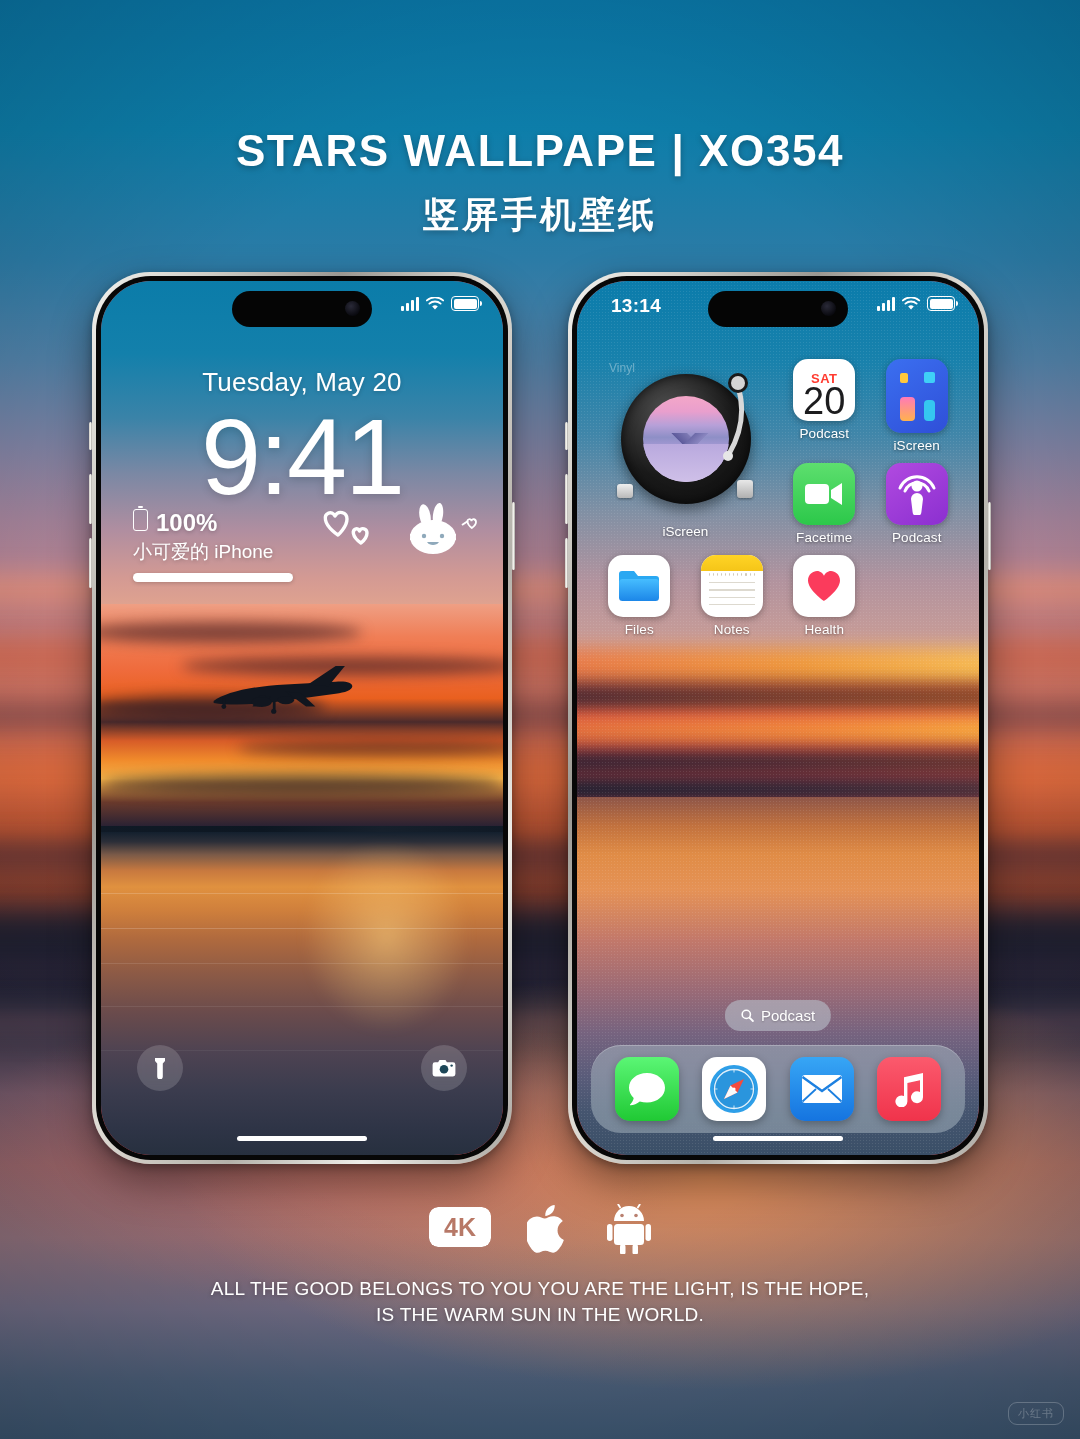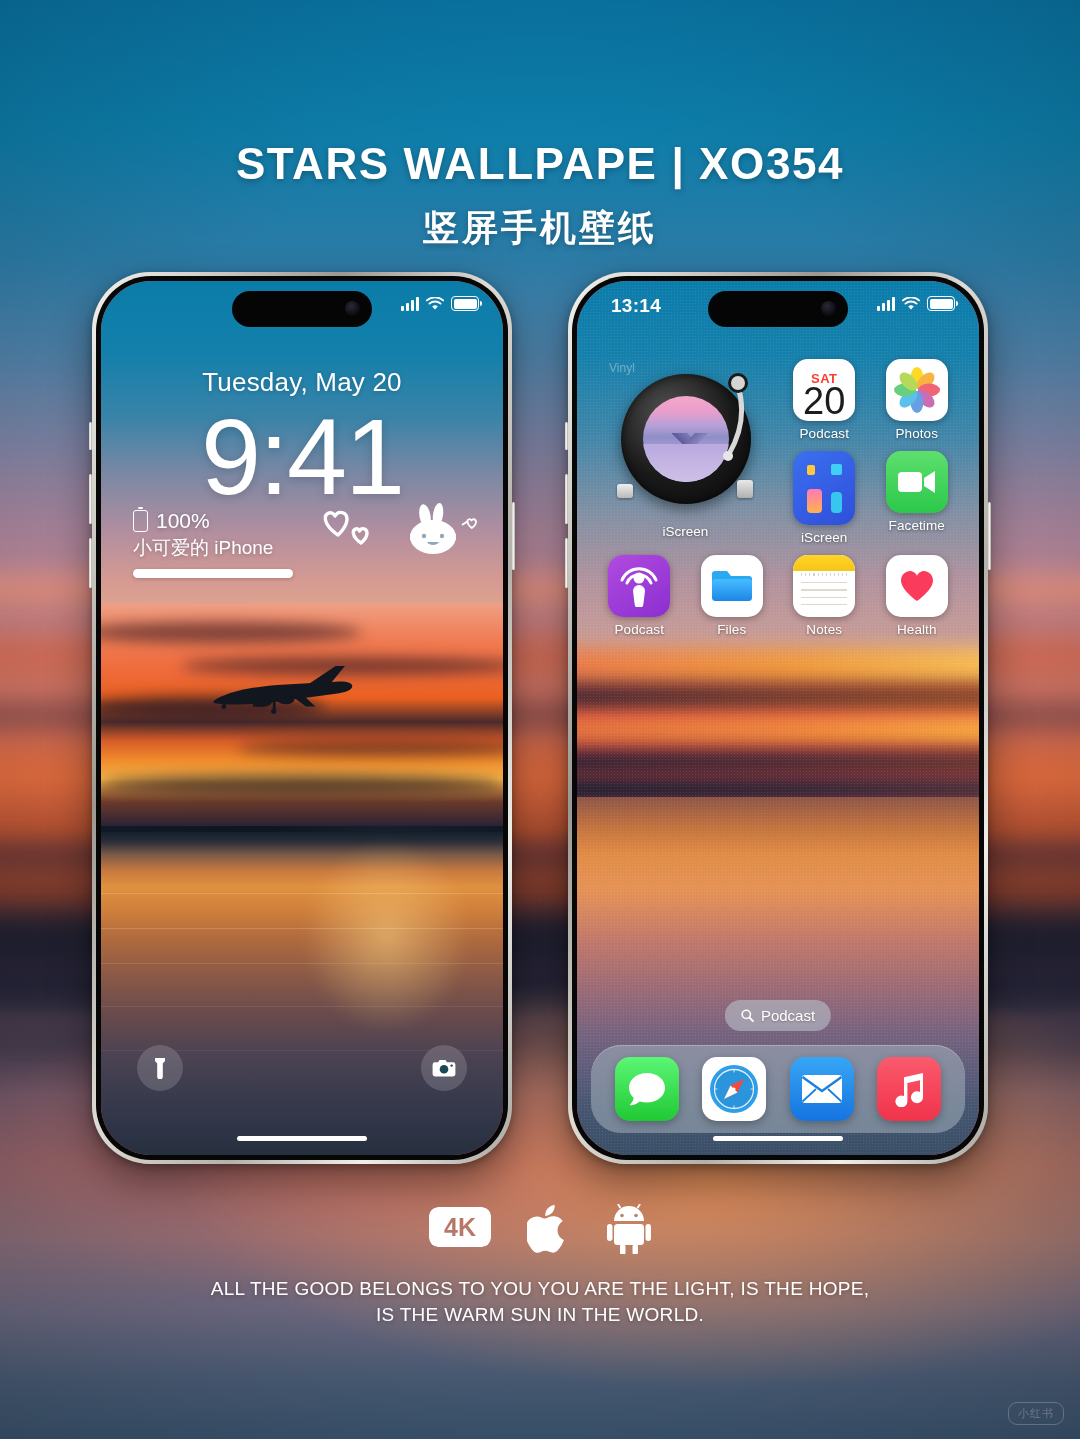--- a/index.html
+++ b/index.html
@@ -33,21 +33,21 @@
   .s4{top:52.5%;height:40px;background:rgba(226,110,55,.5);}
   .s5{top:58.5%;height:26px;background:rgba(50,35,55,.6);}
   .s6{top:63.5%;height:44px;background:rgba(22,28,45,.78);}
   .s7{top:70%;height:26px;background:rgba(120,85,95,.45);}
   .bg-vig{background:radial-gradient(ellipse 900px 1000px at 50% 48%, rgba(0,0,0,0) 55%, rgba(0,0,0,.20) 100%);}
 
   
   .heading{position:absolute;left:0;right:0;top:128px;text-align:center;z-index:40;}
   .title{
     font-size:44px;font-weight:bold;letter-spacing:1.6px;color:#ffffff;
-    text-shadow:0 2px 6px rgba(0,0,0,.28);line-height:1.06;margin-top:13px;
+    text-shadow:0 2px 6px rgba(0,0,0,.28);line-height:1.06;
   }
   .subtitle{
     margin-top:16px;font-size:36px;font-weight:bold;color:#ffffff;letter-spacing:3px;
     text-shadow:0 2px 6px rgba(0,0,0,.28);
   }
 
   
   .phone{position:absolute;border-radius:58px;}
   .phone .frame{
     position:absolute;inset:0;border-radius:58px;
@@ -135,21 +135,21 @@
   .batt::after{content:"";position:absolute;right:-4px;top:3.5px;width:2px;height:5px;background:#fff;border-radius:0 2px 2px 0;}
   .batt i{position:absolute;left:1.5px;top:1.5px;bottom:1.5px;right:1.5px;background:#fff;border-radius:2px;}
 
   
   .lock-date{position:absolute;left:0;right:0;top:86px;text-align:center;color:#fff;
     font-size:26px;font-weight:500;letter-spacing:.2px;text-shadow:0 1px 4px rgba(0,0,0,.2);}
   .lock-time{position:absolute;left:0;right:0;top:108px;text-align:center;color:#fff;
     font-size:108px;font-weight:normal;letter-spacing:-2px;line-height:1.25;
     text-shadow:0 2px 10px rgba(0,0,0,.18);}
   .lock-widgets{position:absolute;left:32px;top:228px;color:#fff;}
-  .lw-row{display:flex;align-items:center;gap:8px;font-size:21px;font-weight:400;text-shadow:0 1px 4px rgba(0,0,0,.25);}
+  .lw-row{display:flex;align-items:flex-start;gap:8px;font-size:24px;font-weight:700;text-shadow:0 1px 4px rgba(0,0,0,.25);}
   .lw-name{margin-top:2px;font-size:19px;font-weight:500;text-shadow:0 1px 4px rgba(0,0,0,.25);}
   .battglyph{width:13px;height:20px;border:1.8px solid #fff;border-radius:3px;position:relative;}
   .battglyph::after{content:"";position:absolute;left:3.5px;top:-4px;width:5px;height:2px;background:#fff;border-radius:1px;}
   .lw-bar{margin-top:8px;width:160px;height:9px;border-radius:5px;background:#fff;box-shadow:0 1px 4px rgba(0,0,0,.2);}
   .stickers{position:absolute;left:220px;top:222px;width:170px;height:56px;}
   .lock-ctrl{position:absolute;bottom:64px;width:46px;height:46px;border-radius:50%;
     background:rgba(255,255,255,.16);display:flex;align-items:center;justify-content:center;backdrop-filter:blur(4px);}
   .lc-left{left:36px;}
   .lc-right{right:36px;}
   .home-ind{position:absolute;left:50%;transform:translateX(-50%);bottom:14px;width:130px;height:5px;border-radius:3px;background:#fff;}
@@ -448,37 +448,20 @@
         </div>
 
         <div class="app">
           <div class="ico ic-cal">
             <div class="d1">SAT</div>
             <div class="d2">20</div>
           </div>
           <div class="lbl">Podcast</div>
         </div>
 
-        <div class="app">
-          <div class="ico ic-photos">
-            <svg width="50" height="50" viewBox="0 0 50 50">
-              <g opacity=".85">
-                <ellipse cx="25" cy="13" rx="6.5" ry="11" fill="#ffd400"></ellipse>
-                <ellipse cx="25" cy="13" rx="6.5" ry="11" fill="#f7a823" transform="rotate(45 25 25)"></ellipse>
-                <ellipse cx="25" cy="13" rx="6.5" ry="11" fill="#ef4b5a" transform="rotate(90 25 25)"></ellipse>
-                <ellipse cx="25" cy="13" rx="6.5" ry="11" fill="#c653a6" transform="rotate(135 25 25)"></ellipse>
-                <ellipse cx="25" cy="13" rx="6.5" ry="11" fill="#4e8ede" transform="rotate(180 25 25)"></ellipse>
-                <ellipse cx="25" cy="13" rx="6.5" ry="11" fill="#3fb6e8" transform="rotate(225 25 25)"></ellipse>
-                <ellipse cx="25" cy="13" rx="6.5" ry="11" fill="#4cc86a" transform="rotate(270 25 25)"></ellipse>
-                <ellipse cx="25" cy="13" rx="6.5" ry="11" fill="#a9d43f" transform="rotate(315 25 25)"></ellipse>
-              </g>
-            </svg>
-          </div>
-          <div class="lbl">Photos</div>
-        </div>
 
         <div class="app">
           <div class="ico ic-iscreen">
             <div style="width:8px;height:10px;border-radius:2px;background:#ffc83d;position:absolute;left:14px;top:14px;"></div>
             <div style="width:11px;height:11px;border-radius:2px;background:#3fd0f7;position:absolute;right:13px;top:13px;"></div>
             <div style="width:15px;height:24px;border-radius:4px;background:linear-gradient(to bottom,#ff7ab8,#ffb24d);position:absolute;left:14px;bottom:12px;"></div>
             <div style="width:11px;height:21px;border-radius:4px;background:#35c7f0;position:absolute;right:13px;bottom:12px;"></div>
           </div>
           <div class="lbl">iScreen</div>
         </div>

